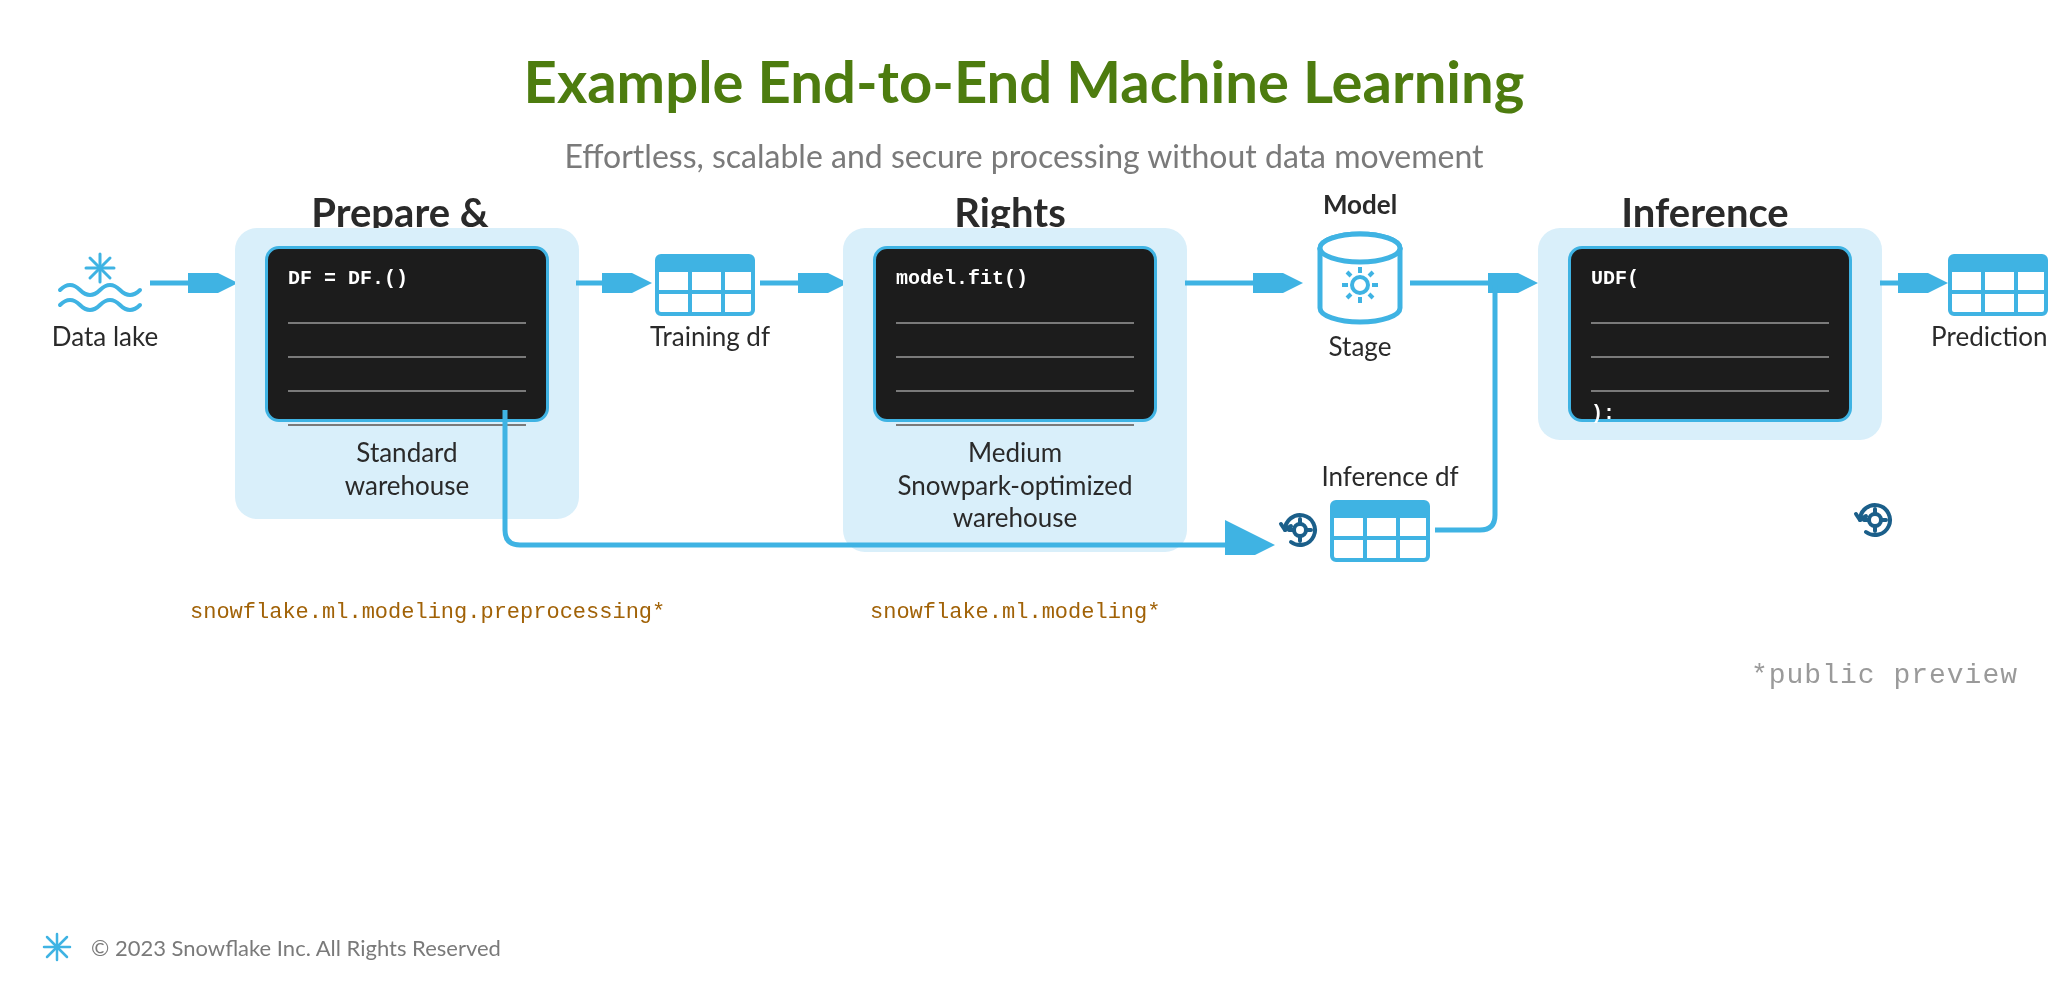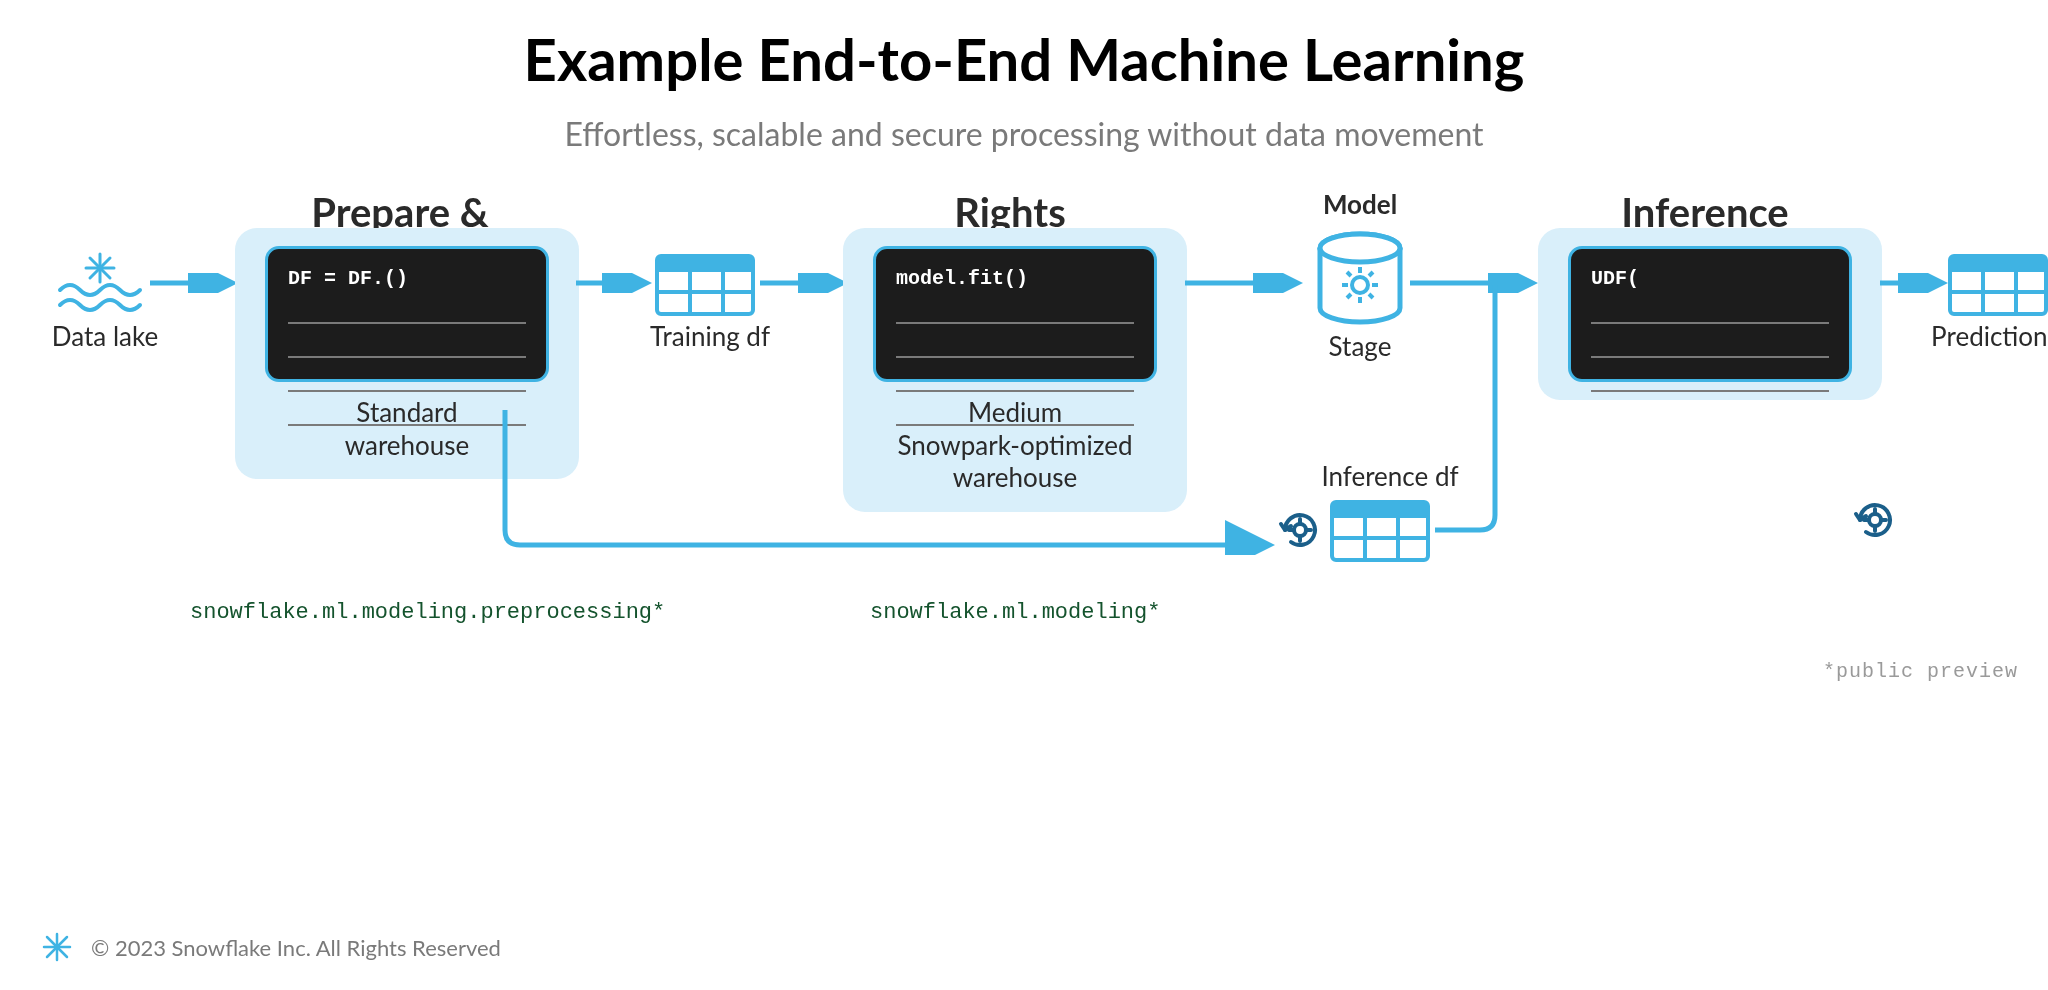--- a/index.html
+++ b/index.html
@@ -8,22 +8,22 @@
     background: #fff;
     width: 2048px;
     height: 990px;
     position: relative;
     color: #222;
   }
   .title {
     text-align: center;
     font-size: 58px;
     font-weight: 700;
-    color: #000000;
-    margin-top: 24px;
+    color: #4d7c0f;
+    margin-top: 46px;
   }
   .subtitle {
     text-align: center;
     font-size: 32px;
     font-weight: 400;
     color: #7a7a7a;
     margin-top: 21px;
   }
   .canvas {
     position: absolute;
@@ -46,21 +46,21 @@
     position: absolute;
     background: #d9effa;
     border-radius: 22px;
     padding: 18px 30px 18px 30px;
   }
   .code-card {
     background: #1c1c1c;
     border: 3px solid #3fb3e3;
     border-radius: 14px;
     width: 284px;
-    height: 136px;
+    height: 176px;
     padding: 18px 20px;
     color: #fff;
     font-family: "Courier New", monospace;
     font-size: 20px;
     font-weight: 600;
   }
   .code-line {
     border-bottom: 2px solid #7a7a7a;
     height: 24px;
     margin-top: 10px;
@@ -73,26 +73,26 @@
     line-height: 1.25;
   }
   .table-icon {
     position: absolute;
   }
   .table-icon svg { display: block; }
   .mono-note {
     position: absolute;
     font-family: "Courier New", monospace;
     font-size: 22px;
-    color: #14532d;
+    color: #a16207;
   }
   .preview-note {
     position: absolute;
     font-family: "Courier New", monospace;
-    font-size: 20px;
+    font-size: 28px;
     color: #9a9a9a;
     letter-spacing: 1px;
   }
   .footer {
     position: absolute;
     bottom: 28px;
     left: 42px;
     display: flex;
     align-items: center;
     gap: 19px;

